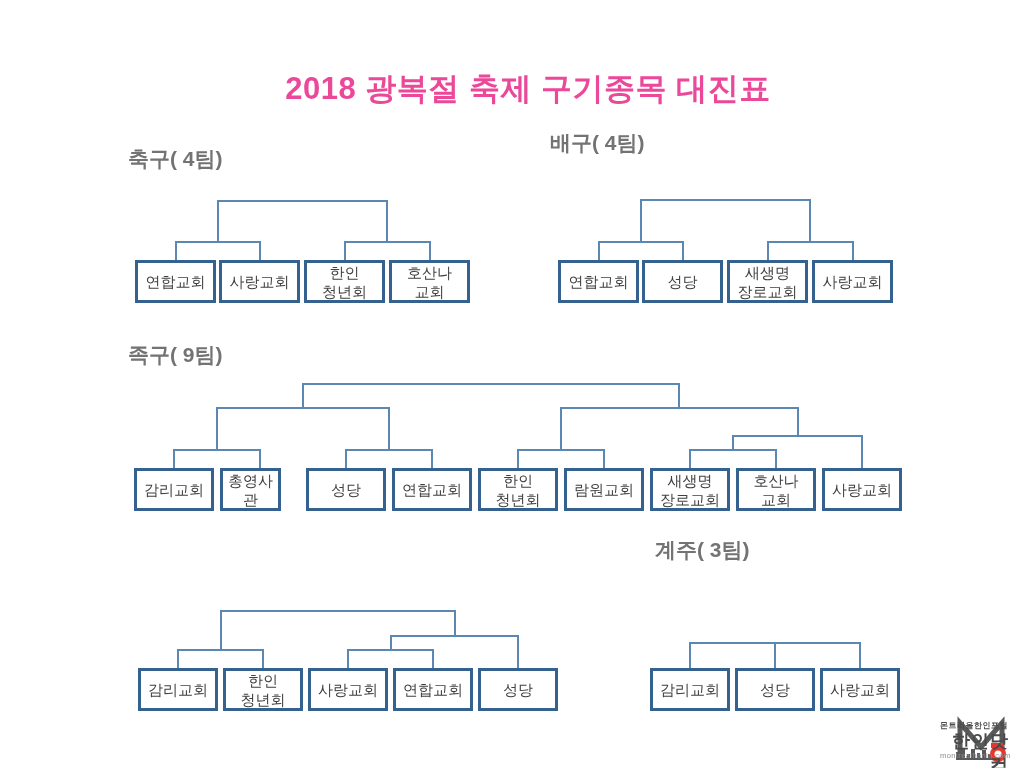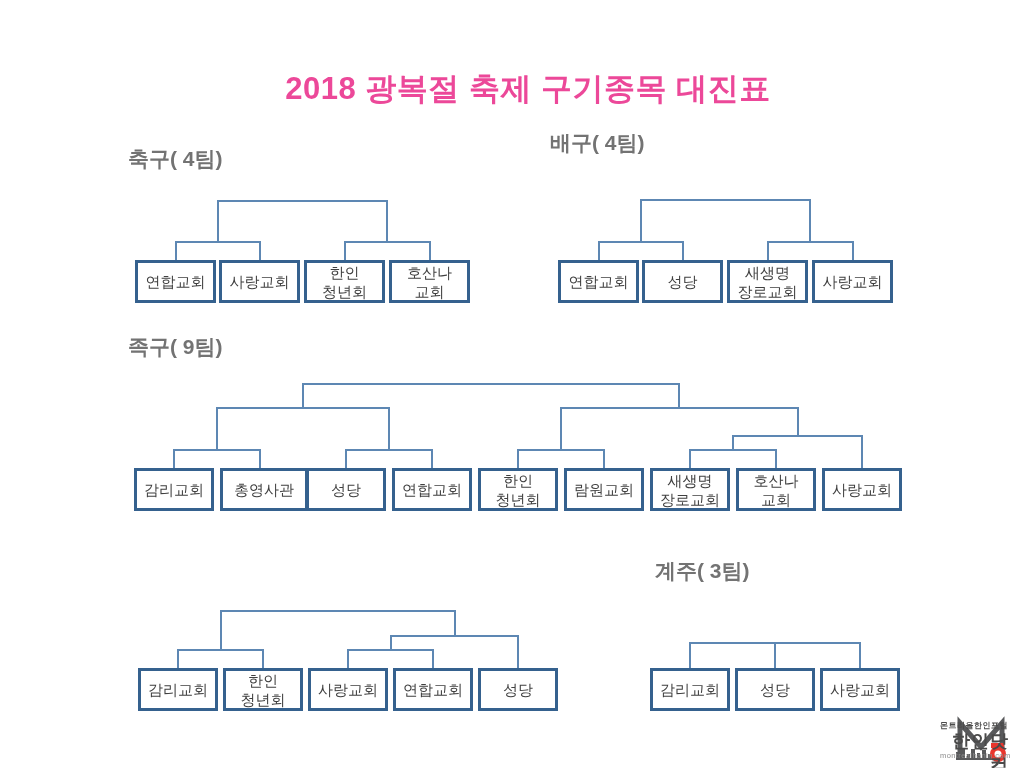--- a/index.html
+++ b/index.html
@@ -84,23 +84,23 @@
   <section class="bracket">
     <div class="section-label" style="left:550px;top:129px">배구( 4팀)</div>
     <div class="team-box" style="left:558px;top:260px;width:81px">연합교회</div>
     <div class="team-box" style="left:642px;top:260px;width:81px">성당</div>
     <div class="team-box" style="left:727px;top:260px;width:81px">새생명
 장로교회</div>
     <div class="team-box" style="left:812px;top:260px;width:81px">사랑교회</div>
   </section>
 
   <section class="bracket">
-    <div class="section-label" style="left:128px;top:333px">족구( 9팀)</div>
+    <div class="section-label" style="left:128px;top:341px">족구( 9팀)</div>
     <div class="team-box" style="left:134px;top:468px;width:80px">감리교회</div>
-    <div class="team-box" style="left:220px;top:468px;width:88px">총영사관</div>
+    <div class="team-box" style="left:220px;top:468px;width:61px">총영사관</div>
     <div class="team-box" style="left:306px;top:468px;width:80px">성당</div>
     <div class="team-box" style="left:392px;top:468px;width:80px">연합교회</div>
     <div class="team-box" style="left:478px;top:468px;width:80px">한인
 청년회</div>
     <div class="team-box" style="left:564px;top:468px;width:80px">람원교회</div>
     <div class="team-box" style="left:650px;top:468px;width:80px">새생명
 장로교회</div>
     <div class="team-box" style="left:736px;top:468px;width:80px">호산나
 교회</div>
     <div class="team-box" style="left:822px;top:468px;width:80px">사랑교회</div>
@@ -109,21 +109,21 @@
   <section class="bracket">
     <div class="team-box" style="left:138px;top:668px;width:80px">감리교회</div>
     <div class="team-box" style="left:223px;top:668px;width:80px">한인
 청년회</div>
     <div class="team-box" style="left:308px;top:668px;width:80px">사랑교회</div>
     <div class="team-box" style="left:393px;top:668px;width:80px">연합교회</div>
     <div class="team-box" style="left:478px;top:668px;width:80px">성당</div>
   </section>
 
   <section class="bracket">
-    <div class="section-label" style="left:655px;top:557px">계주( 3팀)</div>
+    <div class="section-label" style="left:655px;top:536px">계주( 3팀)</div>
     <div class="team-box" style="left:650px;top:668px;width:80px">감리교회</div>
     <div class="team-box" style="left:735px;top:668px;width:80px">성당</div>
     <div class="team-box" style="left:820px;top:668px;width:80px">사랑교회</div>
   </section>
 
   <div class="logo">
     <svg width="62" height="52" viewBox="0 0 62 52">
       <polyline points="13,45 13,9 34,33 55,9 55,45" fill="none" stroke="#58595b" stroke-width="5" stroke-linejoin="miter"></polyline>
       <g fill="#58595b">
         <rect x="9" y="38" width="3" height="8"></rect>

